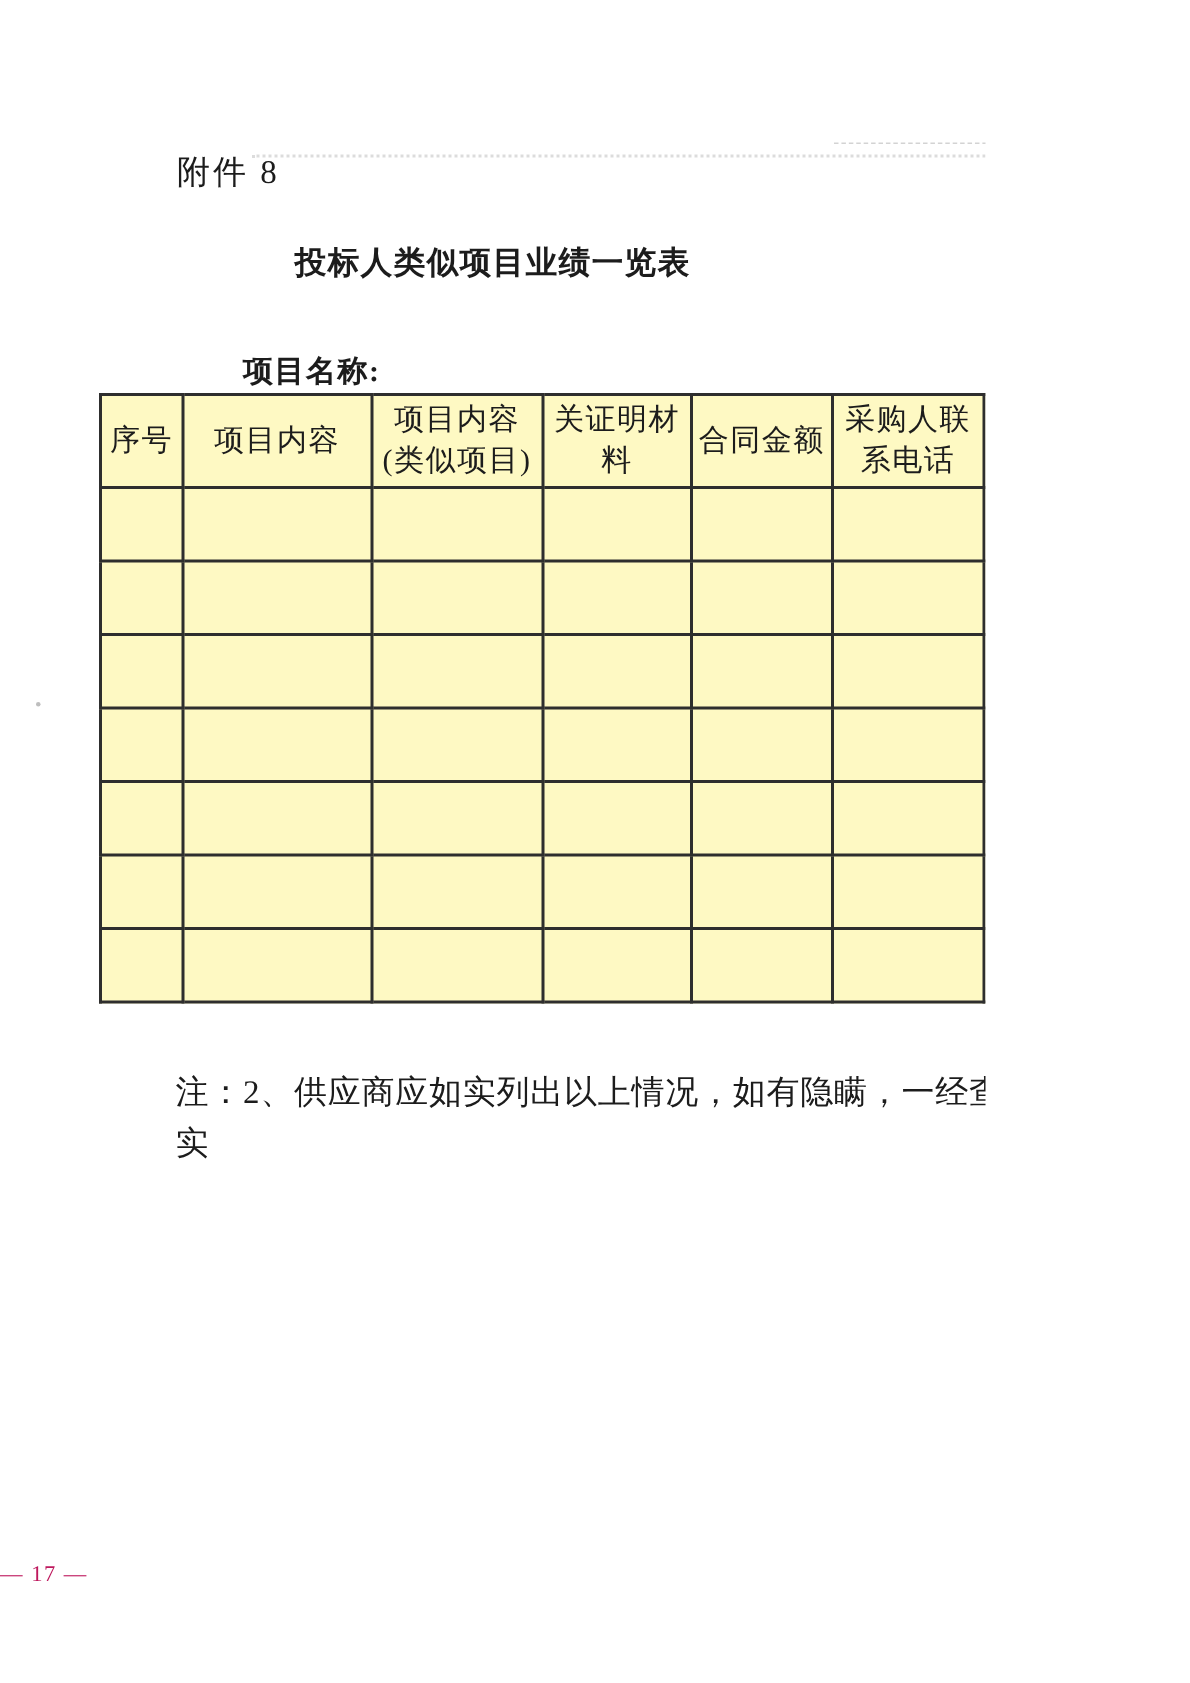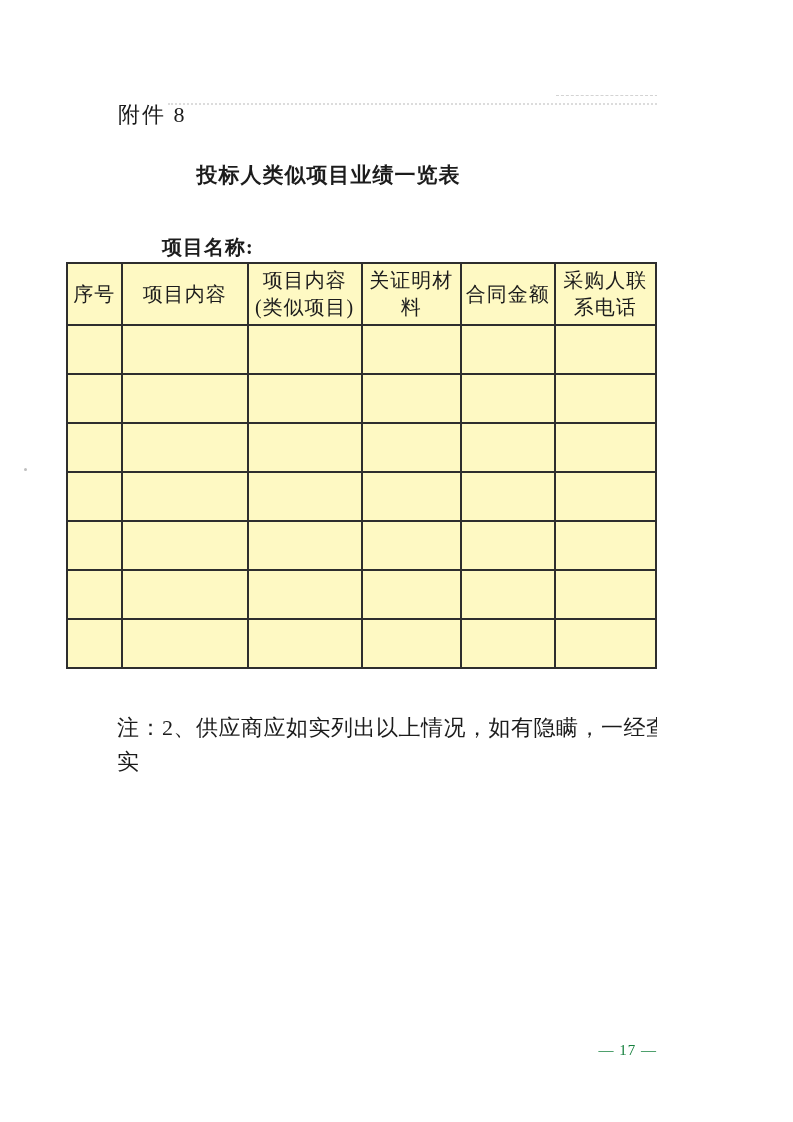--- a/index.html
+++ b/index.html
@@ -80,23 +80,23 @@
     margin: 0;
   }
   .note-line.indented {
     padding-left: 42px;
   }
   .page-footer {
     position: absolute;
     left: 0;
     right: 0;
     top: 1042px;
-    text-align: right;
+    text-align: left;
     font-size: 15px;
-    color: #15803d;
+    color: #be185d;
     letter-spacing: 1px;
     font-family: "Liberation Serif", serif;
   }
   
   .scan-artifact { position: absolute; pointer-events: none; }
   .artifact-line-1 {
     left: 168px; top: 103px; width: 588px; height: 0;
     border-top: 2px dotted rgba(140,140,140,0.30);
   }
   .artifact-line-2 {

